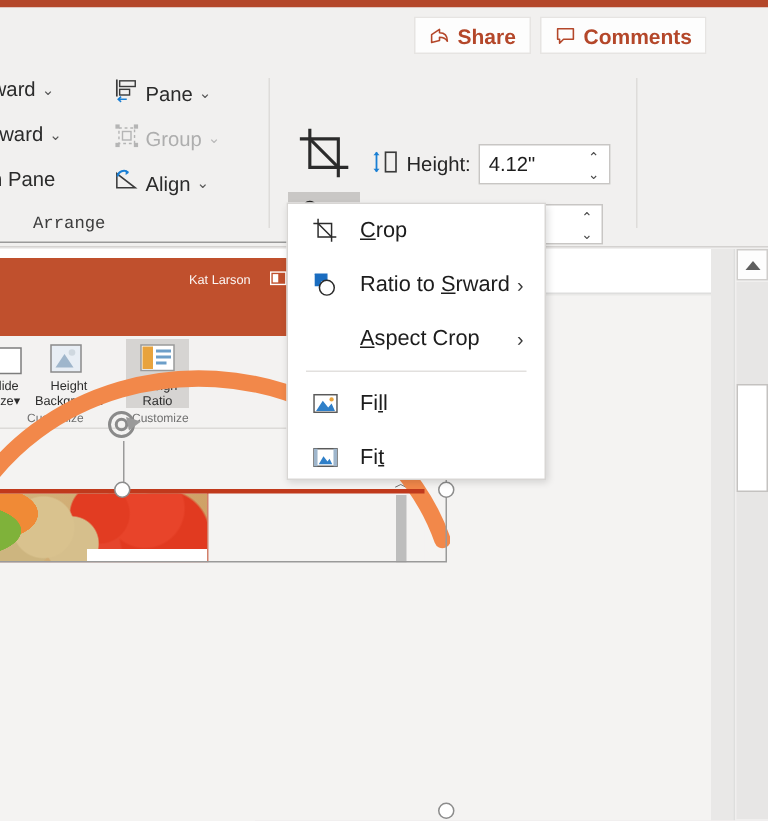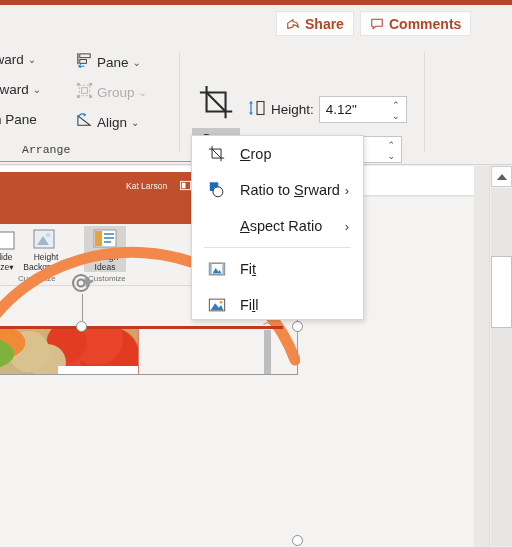--- a/index.html
+++ b/index.html
@@ -393,21 +393,21 @@
         <svg width="26" height="22" viewBox="0 0 26 22">
             <rect x="2" y="2" width="22" height="17" fill="#fff" stroke="#9a9a9a" stroke-width="1"></rect>
             <rect x="3" y="3" width="7" height="15" fill="#e8a33d"></rect>
             <rect x="12" y="5" width="10" height="2" fill="#6d9fc9"></rect>
             <rect x="12" y="9" width="10" height="2" fill="#6d9fc9"></rect>
             <rect x="12" y="13" width="7" height="2" fill="#6d9fc9"></rect>
           </svg>
       </div>
       <div class="mini-cmd" style="left:231px;top:28px;width:44px;">
         <span>Design</span><br>
-        <span>Ideas</span>
+        <span>Ratio</span>
       </div>
 
       <div class="mini-grp" style="left:166px;top:50px;">Customize</div>
       <div class="mini-grp" style="left:236px;top:50px;">Customize</div>
 
     </div>
 
     <div class="pic-pane">
 
       <div class="pane-v">▾</div>
@@ -471,48 +471,48 @@
           <path d="M2 2 H11 V7" fill="none" stroke="#1a6dc0" stroke-width="1"></path>
           <circle cx="11" cy="12" r="5.5" fill="#fff" stroke="#2b2b2b" stroke-width="1.1"></circle>
         </svg>
       </span>
       <span class="txt"><span>Ratio to </span><u>S</u><span>rward</span></span>
       <span class="sub">›</span>
     </div>
 
     <div class="mi">
       <span class="ico blank"></span>
-      <span class="txt"><span></span><u>A</u><span>spect Ratio</span></span>
+      <span class="txt"><span></span><u>A</u><span>spect Crop</span></span>
       <span class="sub">›</span>
     </div>
 
     <div class="mdiv"></div>
+
+    <div class="mi">
+      <span class="ico">
+        <svg width="18" height="18" viewBox="0 0 20 20">
+          <rect x="1.5" y="3.5" width="17" height="13" fill="#fff" stroke="#5a5a5a" stroke-width="1.1"></rect>
+          <path d="M3 15.5 L8 8 L12 13 L14.5 10 L17 15.5 Z" fill="#2f7fc8"></path>
+          <circle cx="14.5" cy="7" r="1.6" fill="#e8a33d"></circle>
+        </svg>
+      </span>
+      <span class="txt"><span>Fi</span><u>l</u><span>l</span></span>
+    </div>
 
     <div class="mi">
       <span class="ico">
         <svg width="18" height="18" viewBox="0 0 20 20">
           <rect x="1.5" y="3.5" width="17" height="13" fill="#fff" stroke="#5a5a5a" stroke-width="1.1"></rect>
           <rect x="1.5" y="3.5" width="2.6" height="13" fill="#9fb6cc"></rect>
           <rect x="15.9" y="3.5" width="2.6" height="13" fill="#9fb6cc"></rect>
           <path d="M5 15 L8.5 9 L11.5 13 L13 11 L15 15 Z" fill="#2f7fc8"></path>
         </svg>
       </span>
       <span class="txt"><span>Fi</span><u>t</u><span></span></span>
     </div>
-
-    <div class="mi">
-      <span class="ico">
-        <svg width="18" height="18" viewBox="0 0 20 20">
-          <rect x="1.5" y="3.5" width="17" height="13" fill="#fff" stroke="#5a5a5a" stroke-width="1.1"></rect>
-          <path d="M3 15.5 L8 8 L12 13 L14.5 10 L17 15.5 Z" fill="#2f7fc8"></path>
-          <circle cx="14.5" cy="7" r="1.6" fill="#e8a33d"></circle>
-        </svg>
-      </span>
-      <span class="txt"><span>Fi</span><u>l</u><span>l</span></span>
-    </div>
   </div>
 
   <div class="vscroll">
     <div class="vs-btn">
         <div class="tri-up"></div>
       </div>
     <div class="vs-track"></div>
     <div class="vs-thumb"></div>
   </div>
 

